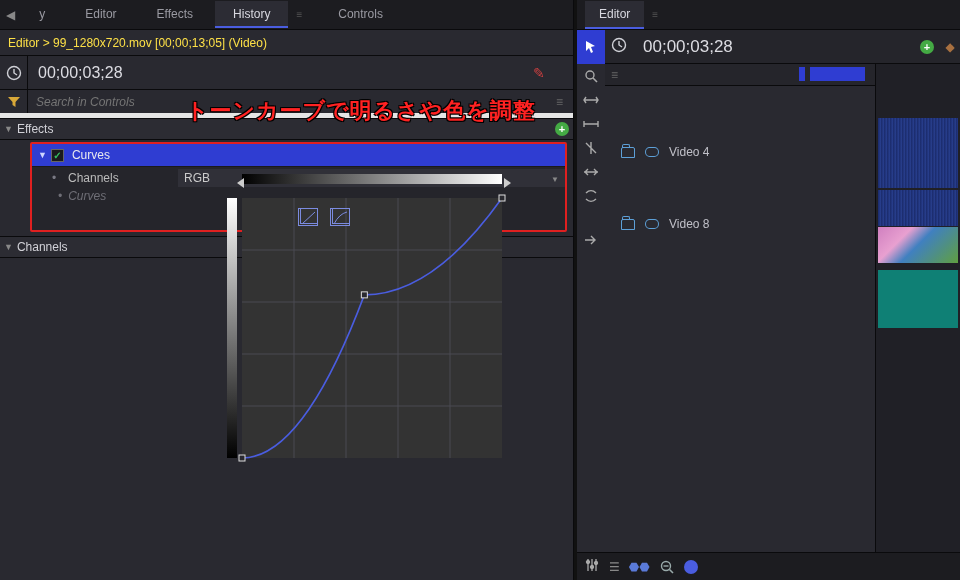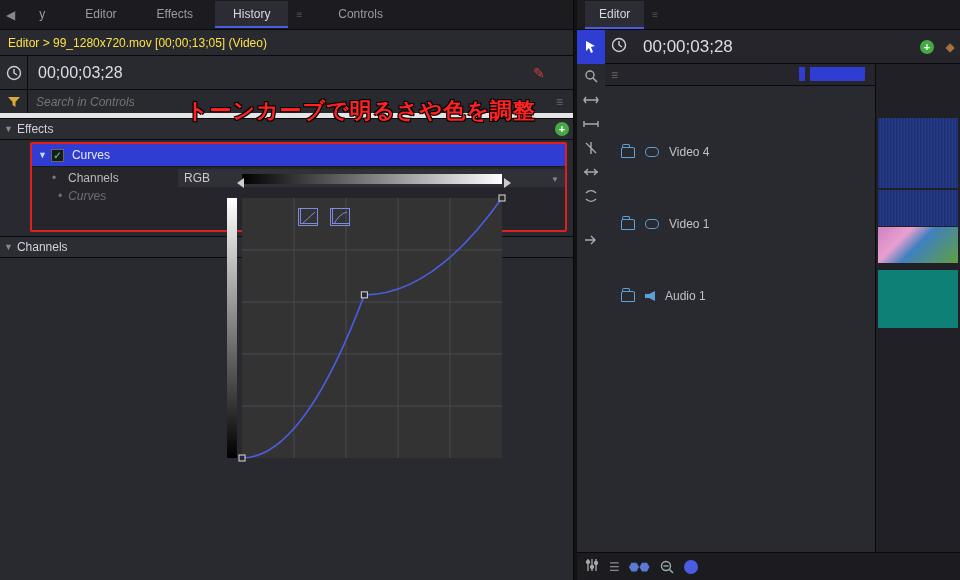--- a/index.html
+++ b/index.html
@@ -257,26 +257,21 @@
        </div>
        <div class="track-labels">
          <div class="track-row">
            <span class="folder-ico"></span>
            <span class="eye-ico"></span>
            <span>Video 4</span>
          </div>
          <div class="track-row">
            <span class="folder-ico"></span>
            <span class="eye-ico"></span>
-           <span>Video 1</span>
-         </div>
-         <div class="track-row">
-           <span class="folder-ico"></span>
-           <span class="spk-ico"></span>
-           <span>Audio 1</span>
+           <span>Video 8</span>
          </div>
        </div>
      </div>
      <div class="clips-col">
        <div class="clip blue" style="top:54px;height:70px"></div>
        <div class="clip blue" style="top:126px;height:36px"></div>
        <div class="clip img" style="top:163px;height:36px"></div>
        <div class="clip teal" style="top:206px;height:58px"></div>
      </div>
    </div>

